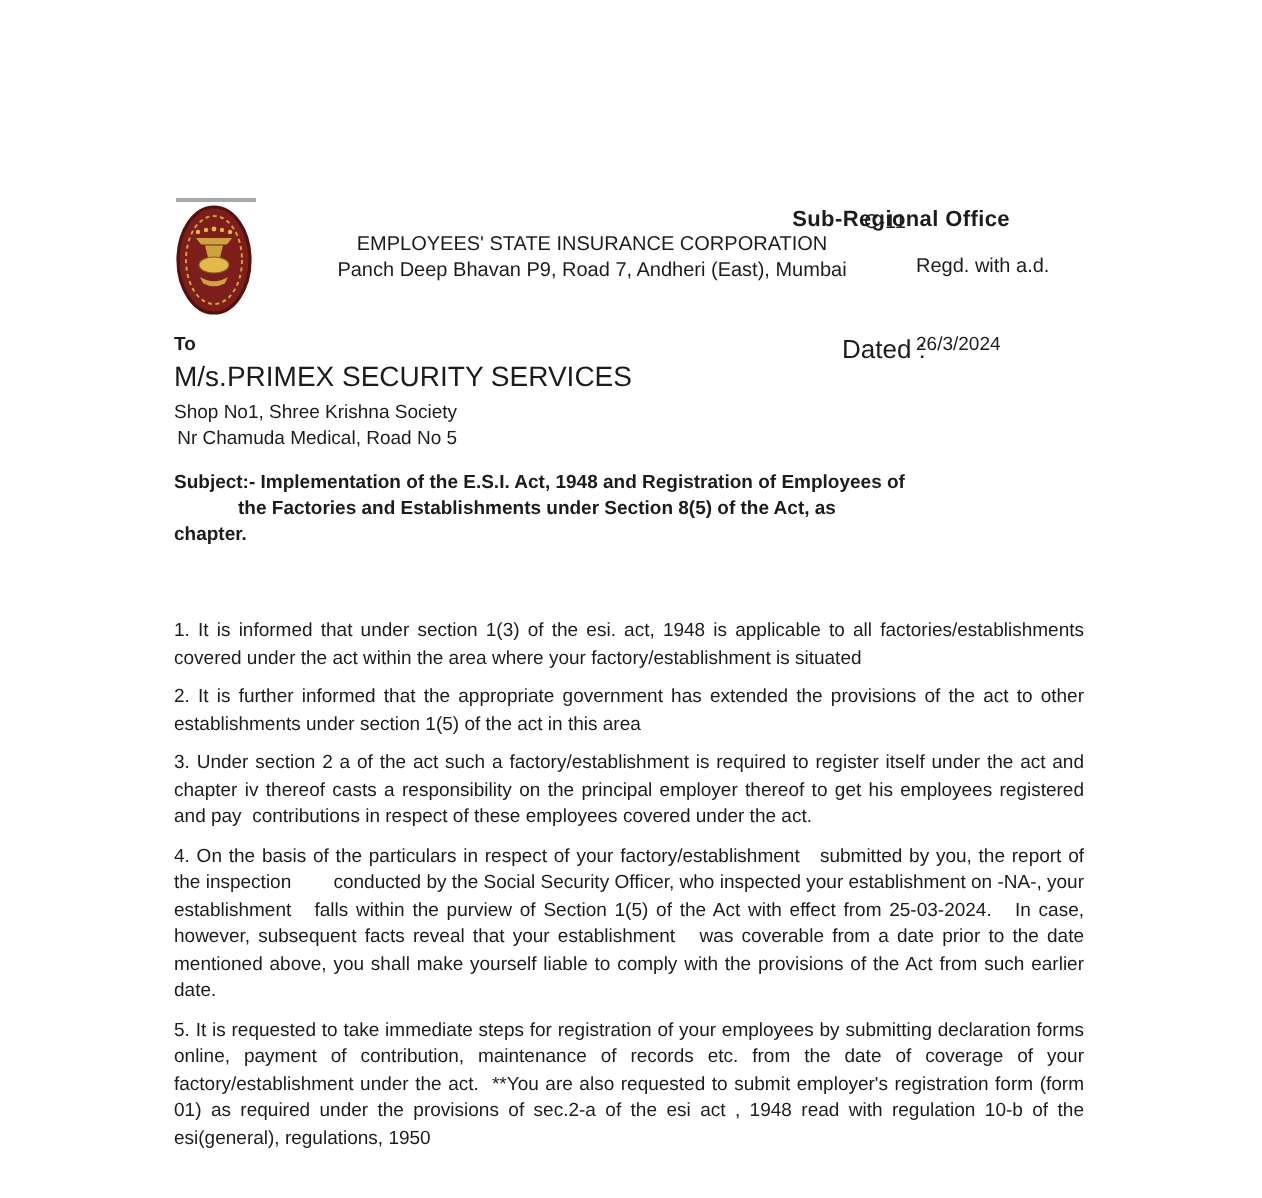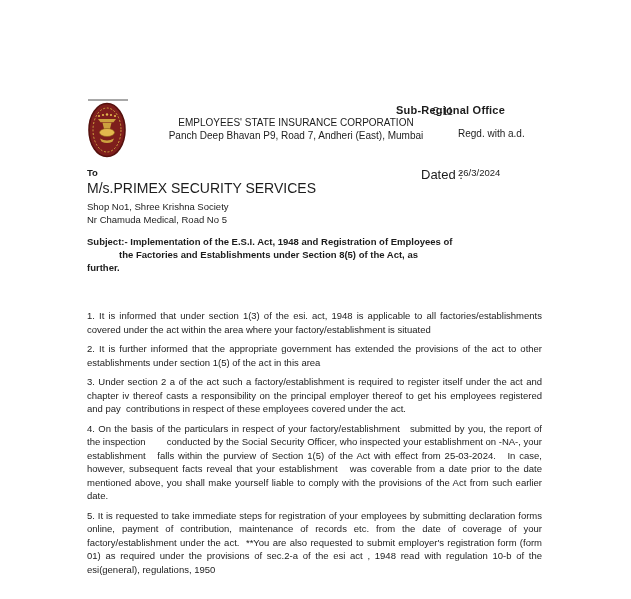--- a/index.html
+++ b/index.html
@@ -25,21 +25,21 @@
   .hdr-title { font-size: 11px; font-weight: bold; line-height: 13px; letter-spacing: 0.2px; text-align: right; }
   .hdr-sub   { font-size: 10px; line-height: 12.5px; }
   .corner-code { left: 432px; top: 106px; font-size: 10px; }
   .regd-note   { left: 458px; top: 106px; font-size: 10px; margin-top: 22px; }
 
   
   .to-label    { left: 87px;  top: 167px; font-size: 9.5px; font-weight: bold; }
   .dated-label { left: 421px; top: 167px; font-size: 13px; }
   .date-value  { left: 458px; top: 167px; font-size: 9.5px; }
   .recipient   { left: 87px;  top: 180px; font-size: 14px; }
-  .addr        { left: 87px;  top: 200px; font-size: 9.5px; line-height: 13px; }
+  .addr        { left: 87px;  top: 200px; font-size: 9.5px; line-height: 13px; text-align: right; }
 
   
   .subject { left: 87px; top: 235px; width: 430px; font-size: 9.5px; font-weight: bold; line-height: 13px; }
   .subject .l2 { padding-left: 32px; }
 
   
   .flow { left: 87px; top: 306px; width: 455px; font-size: 9.5px; line-height: 13.5px; }
   .salutation { margin: 0 0 9px 0; }
   .para {
     margin: 3px 0 6px 0;
@@ -85,21 +85,21 @@
   <div class="abs recipient">M/s.PRIMEX SECURITY SERVICES</div>
 
   <div class="abs addr">
     <div>Shop No1, Shree Krishna Society</div>
     <div>Nr Chamuda Medical, Road No 5</div>
   </div>
 
   <div class="abs subject">
     <div>Subject:- Implementation of the E.S.I. Act, 1948 and Registration of Employees of</div>
     <div class="l2">the Factories and Establishments under Section 8(5) of the Act, as</div>
-    <div>further.</div>
+    <div>chapter.</div>
   </div>
 
   <div class="abs flow">
     <div class="para">1. It is informed that under section 1(3) of the esi. act, 1948 is applicable to all factories/establishments covered under the act within the area where your factory/establishment is situated</div>
     <div class="para">2. It is further informed that the appropriate government has extended the provisions of the act to other establishments under section 1(5) of the act in this area</div>
     <div class="para">3. Under section 2 a of the act such a factory/establishment is required to register itself under the act and chapter iv thereof casts a responsibility on the principal employer thereof to get his employees registered and pay  contributions in respect of these employees covered under the act.</div>
     <div class="para">4. On the basis of the particulars in respect of your factory/establishment   submitted by you, the report of the inspection        conducted by the Social Security Officer, who inspected your establishment on -NA-, your establishment   falls within the purview of Section 1(5) of the Act with effect from 25-03-2024.   In case, however, subsequent facts reveal that your establishment   was coverable from a date prior to the date mentioned above, you shall make yourself liable to comply with the provisions of the Act from such earlier date.</div>
     <div class="para">5. It is requested to take immediate steps for registration of your employees by submitting declaration forms online, payment of contribution, maintenance of records etc. from the date of coverage of your factory/establishment under the act.  **You are also requested to submit employer's registration form (form 01) as required under the provisions of sec.2-a of the esi act , 1948 read with regulation 10-b of the esi(general), regulations, 1950</div>
   </div>
 

